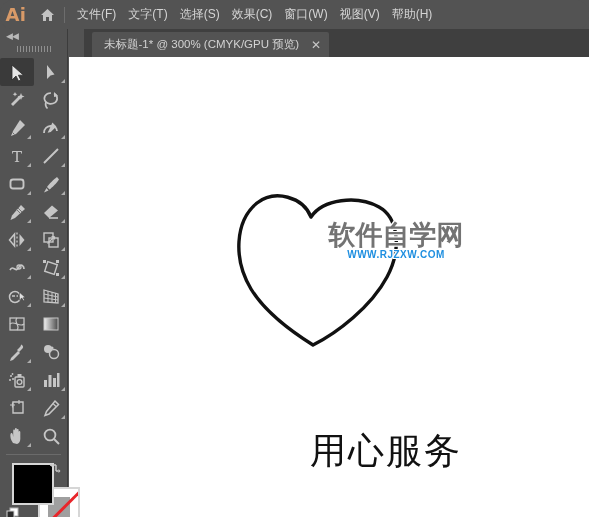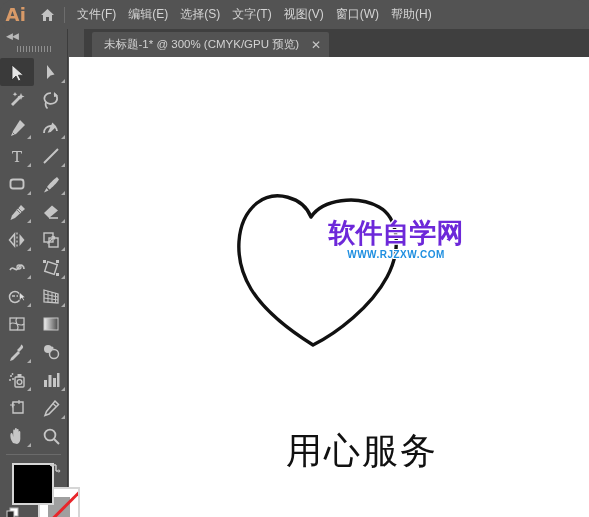--- a/index.html
+++ b/index.html
@@ -105,32 +105,32 @@
     position:absolute; left:6px; top:48px; width:14px; height:14px; z-index:3;
   }
 
   
   .canvas{
     position:absolute; left:69px; top:57px; width:520px; height:460px;
     background:#ffffff; overflow:hidden;
   }
   .heart-svg{ position:absolute; left:150px; top:128px; }
   .artwork-text{
-    position:absolute; left:163px; top:370px; width:260px; text-align:center;
+    position:absolute; left:187px; top:370px; width:260px; text-align:center;
     font-size:36px; color:#111; letter-spacing:2px;
     font-family:"DejaVu Sans","Liberation Sans",sans-serif;
   }
   
   .watermark{
     position:absolute; left:247px; top:165px; width:160px; text-align:center;
     pointer-events:none; user-select:none;
   }
   .wm-cn{
-    font-size:27px; font-weight:bold; color:#6d28d9;
-    font-family:Liberation Mono, monospace;
+    font-size:27px; font-weight:bold; color:#737373;
+    font-family:Liberation Serif, serif;
     letter-spacing:0px; line-height:1;
     text-shadow: 1px 1px 0 #fff, -1px -1px 0 #fff, 1px -1px 0 #fff, -1px 1px 0 #fff;
   }
   .wm-en{
     font-size:10px; font-weight:bold; color:#1f8fe0; letter-spacing:.5px;
     font-family:"Liberation Sans",sans-serif; margin-top:1px; line-height:1;
     text-shadow: 1px 1px 0 #fff, -1px -1px 0 #fff, 1px -1px 0 #fff, -1px 1px 0 #fff;
   }
 </style>
 </head>
@@ -141,25 +141,25 @@
   <div class="menubar">
     <div class="ai-logo">Ai</div>
     <div class="home-btn">
       <svg width="15" height="14" viewBox="0 0 15 14" aria-hidden="true">
         <path d="M7.5 1 L14 7 L12 7 L12 13 L9 13 L9 9 L6 9 L6 13 L3 13 L3 7 L1 7 Z" fill="#c2c2c2"></path>
       </svg>
     </div>
     <div class="sep"></div>
     <div id="menu-items" style="display:flex;">
         <div class="menu-item">文件(F)</div>
-        <div class="menu-item">编辑(E)</div>
+        <div class="menu-item">文字(T)</div>
         <div class="menu-item">选择(S)</div>
-        <div class="menu-item">文字(T)</div>
+        <div class="menu-item">效果(C)</div>
+        <div class="menu-item">窗口(W)</div>
         <div class="menu-item">视图(V)</div>
-        <div class="menu-item">窗口(W)</div>
         <div class="menu-item">帮助(H)</div>
       </div>
   </div>
 
   <div class="tabbar">
     <div class="tab">
       <span class="tab-title">未标题-1* @ 300% (CMYK/GPU 预览)</span>
       <span class="tab-close">✕</span>
     </div>
   </div>

